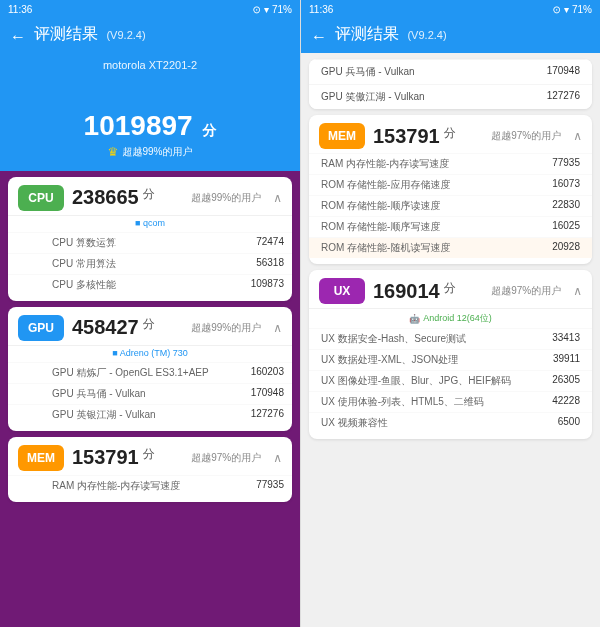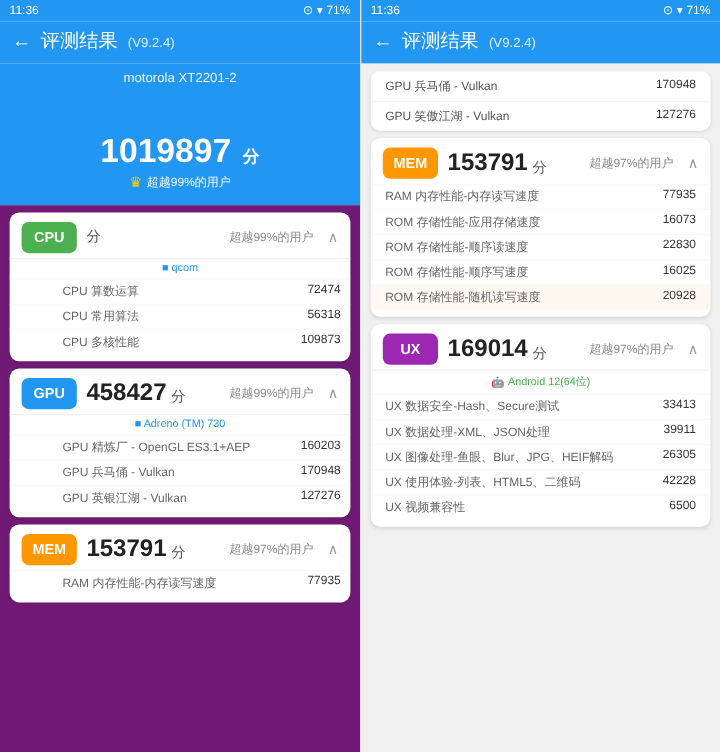--- a/index.html
+++ b/index.html
@@ -108,21 +108,21 @@
       font-weight: bold;
       flex-shrink: 0;
     }
     .icon-cpu { background: #4CAF50; }
     .icon-gpu { background: #2196f3; }
     .icon-mem { background: #FF9800; }
     .icon-ux { background: #9C27B0; }
 
     .score-main {
       display: flex;
-      align-items: flex-end;
+      align-items: flex-start;
       gap: 4px;
     }
     .score-number {
       font-size: 20px;
       font-weight: bold;
       color: #222;
     }
     .score-fen { font-size: 12px; color: #555; }
     .score-exceed {
       margin-left: auto;
@@ -231,20 +231,21 @@
   </div>
 
   <div class="content">
 
     <div class="score-card">
       <div class="score-card-header">
         <div class="score-icon icon-cpu">
           <span>CPU</span>
         </div>
         <div class="score-main">
+          <span class="score-number">238665</span>
           <span class="score-fen">分</span>
         </div>
         <span class="score-exceed">超越99%的用户</span>
         <span class="chevron">∧</span>
       </div>
       <div class="brand-tag">
         <span style="color:#2196f3;">■ </span><span>qcom</span>
       </div>
       <div class="sub-items">
         <div class="sub-item">

